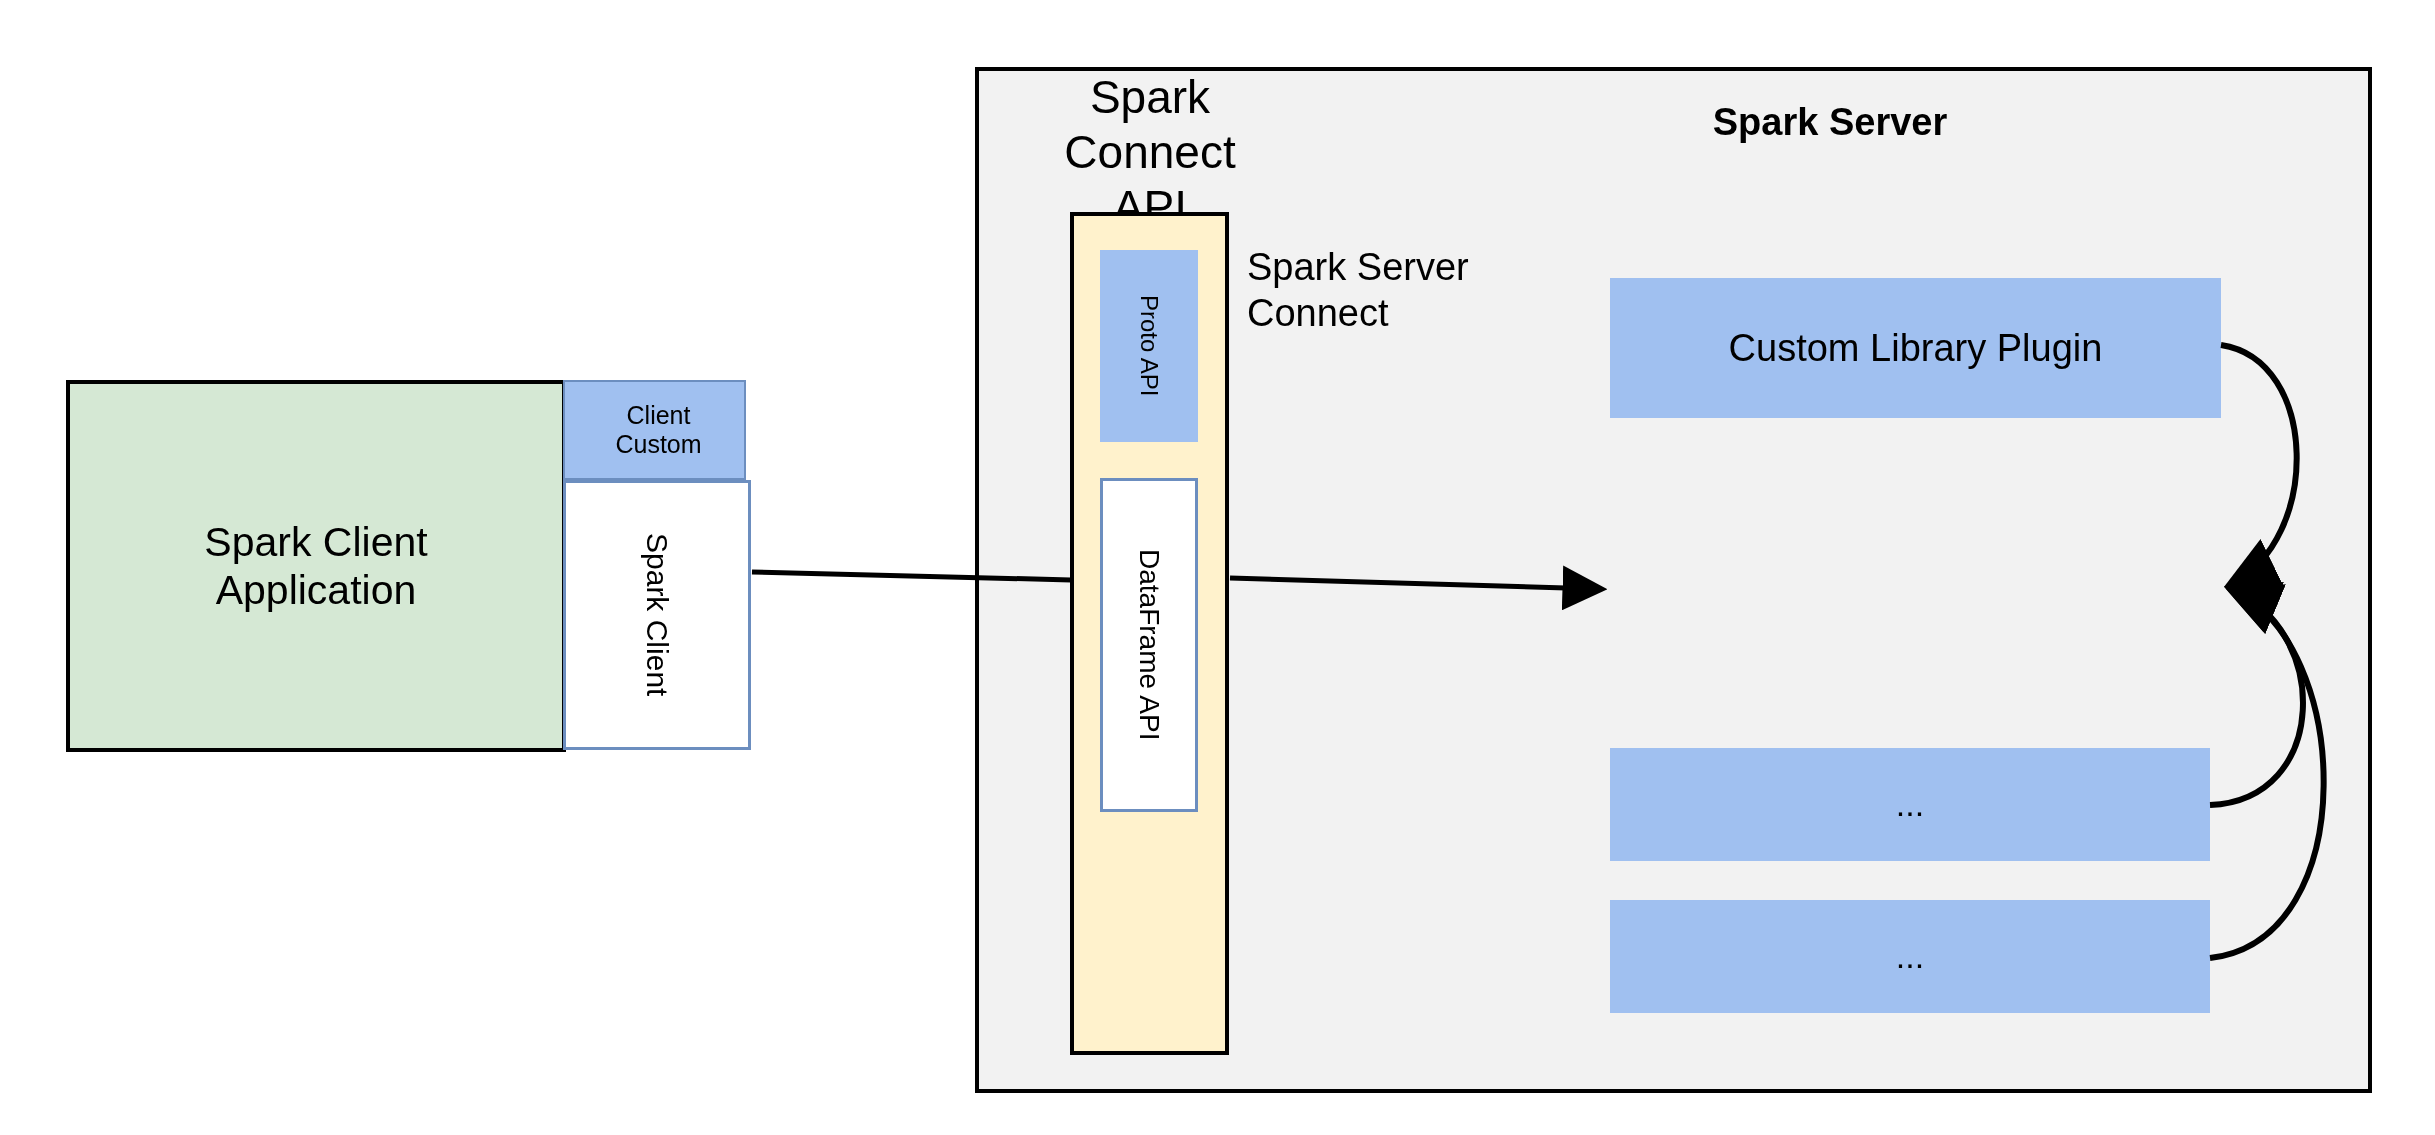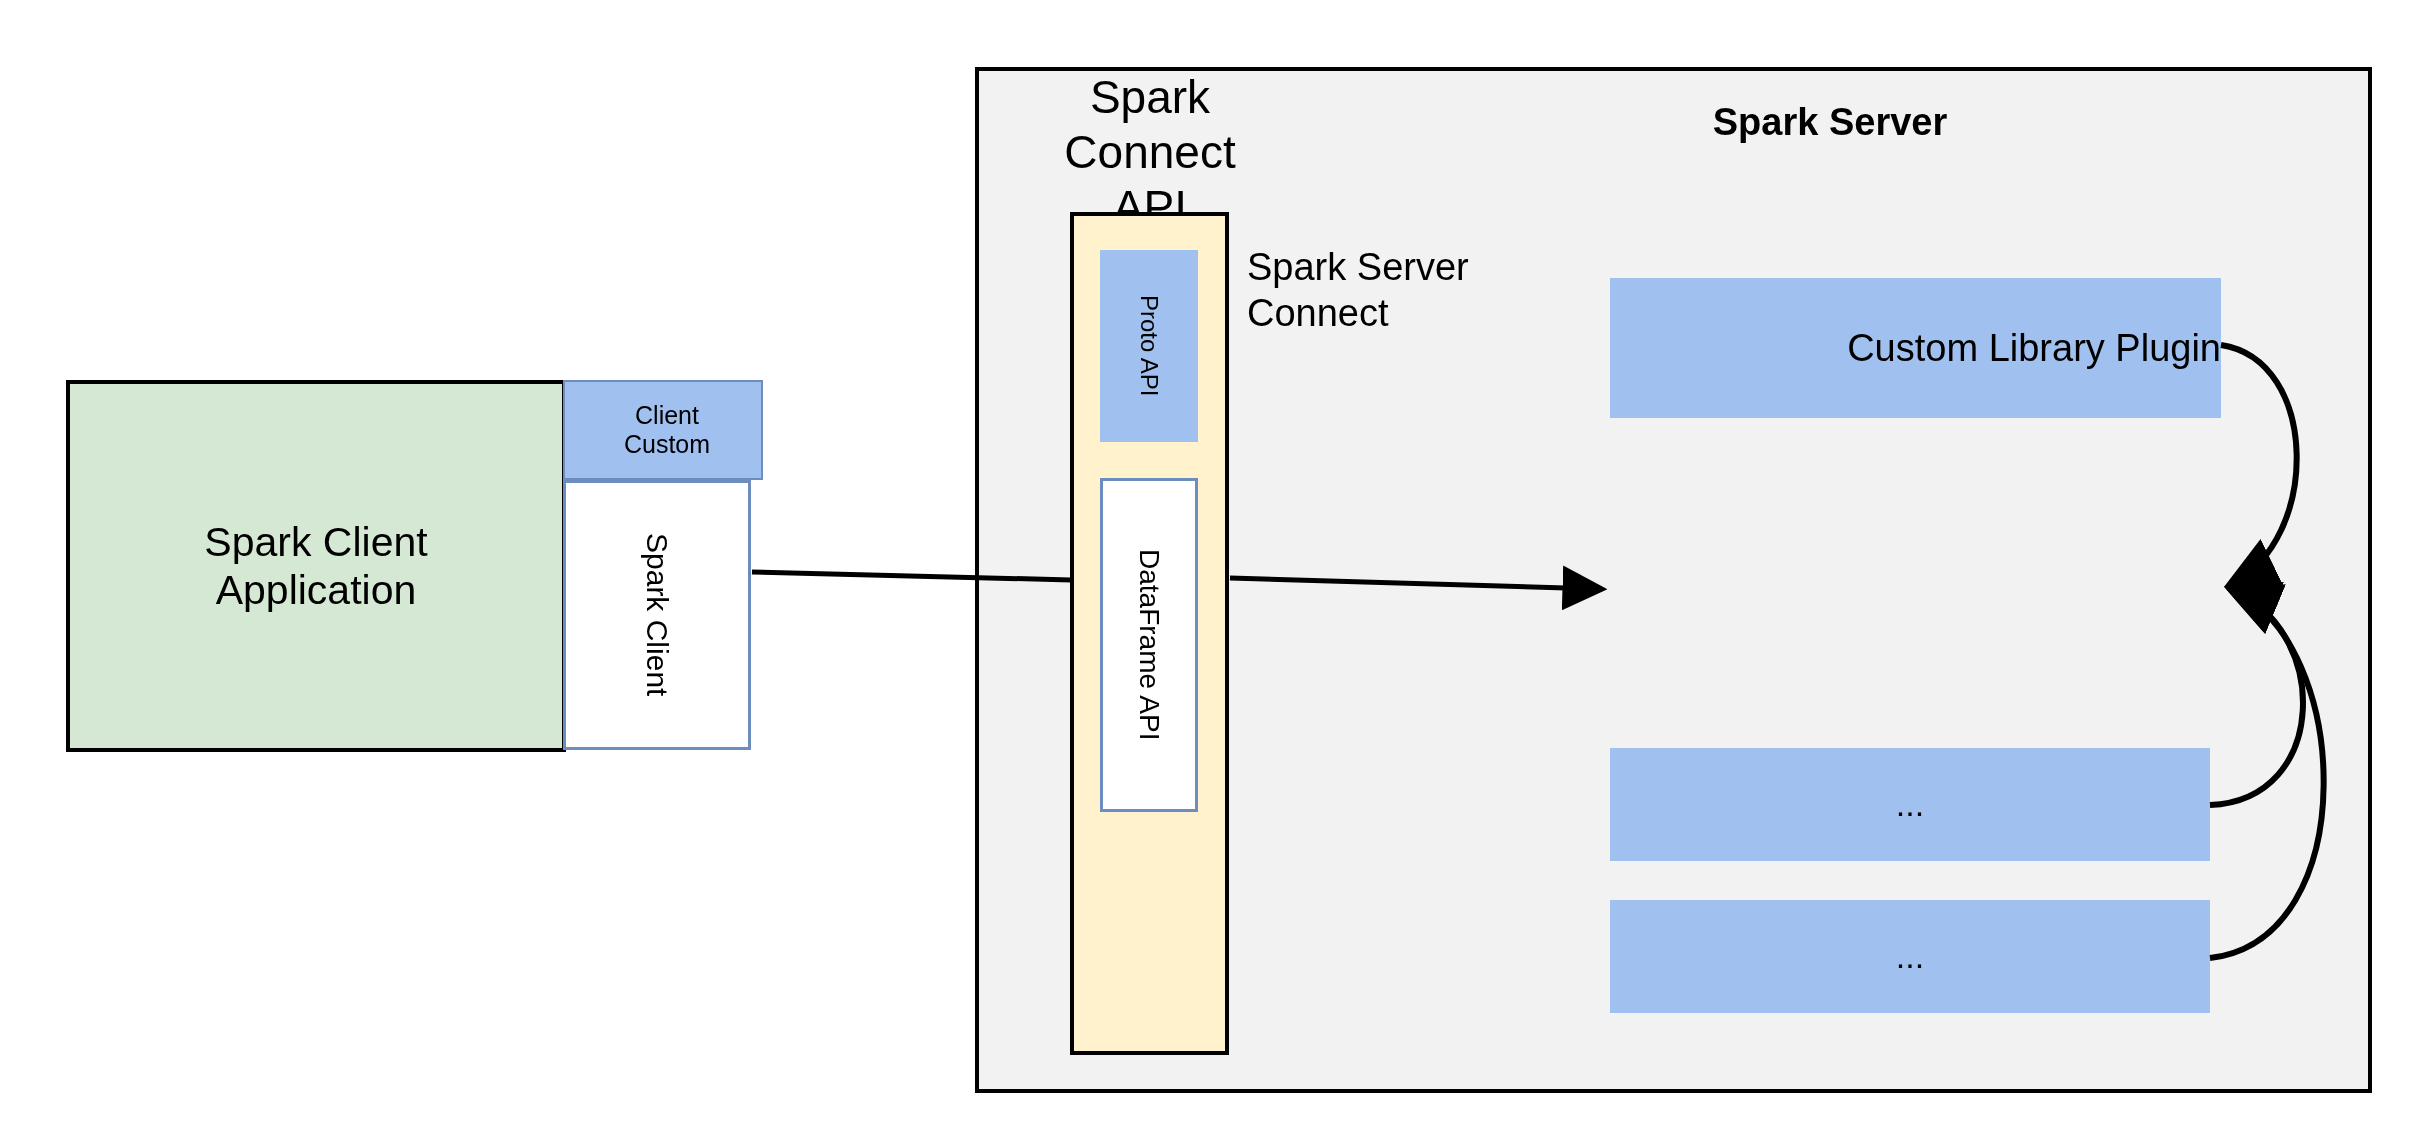--- a/index.html
+++ b/index.html
@@ -37,21 +37,21 @@
     width: 500px;
     height: 372px;
     background: #d5e8d4;
     border: 4px solid #000000;
     font-size: 41px;
     z-index: 2;
   }
   .client-package {
     left: 563px;
     top: 380px;
-    width: 200px;
+    width: 183px;
     height: 100px;
     background: #a0c0f0;
     border: 2px solid #6c8ebf;
     font-size: 25px;
     z-index: 4;
     padding-left: 8px;
   }
   .spark-client {
     left: 563px;
     top: 480px;
@@ -139,21 +139,20 @@
 
   
   .custom-plugin {
     left: 1610px;
     top: 278px;
     width: 611px;
     height: 140px;
     background: #a0c0f0;
     font-size: 38px;
     z-index: 3;
-    justify-content: flex-end;
   }
   .spark-core {
     left: 1608px;
     top: 482px;
     width: 614px;
     height: 206px;
     background: #ffffff;
     border: 3px solid #4a86e8;
     font-size: 40px;
     z-index: 3;

